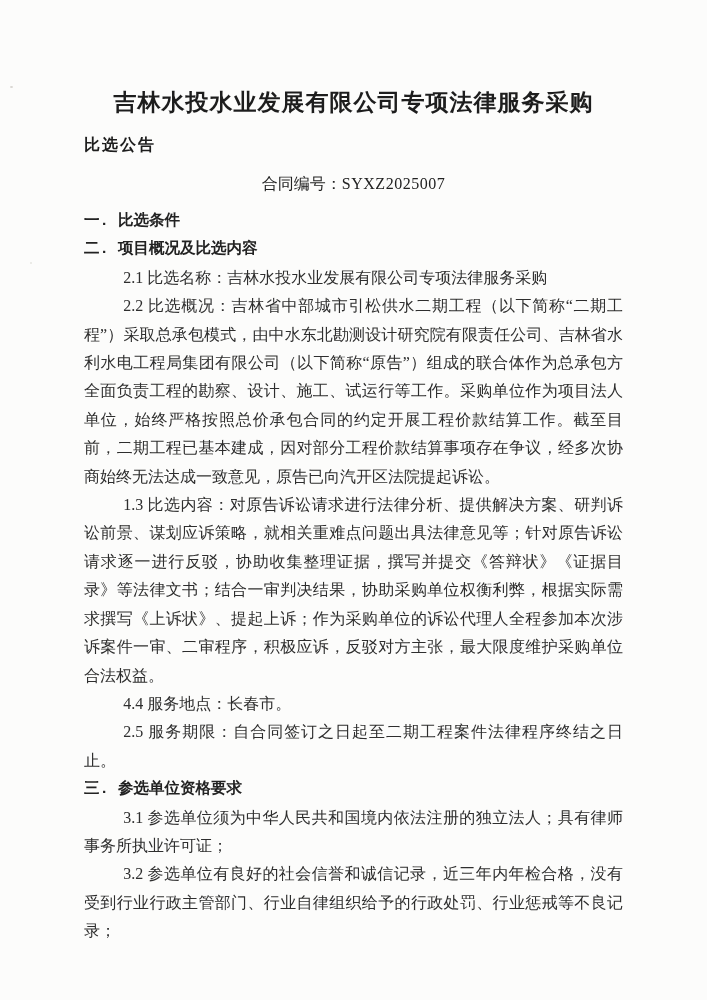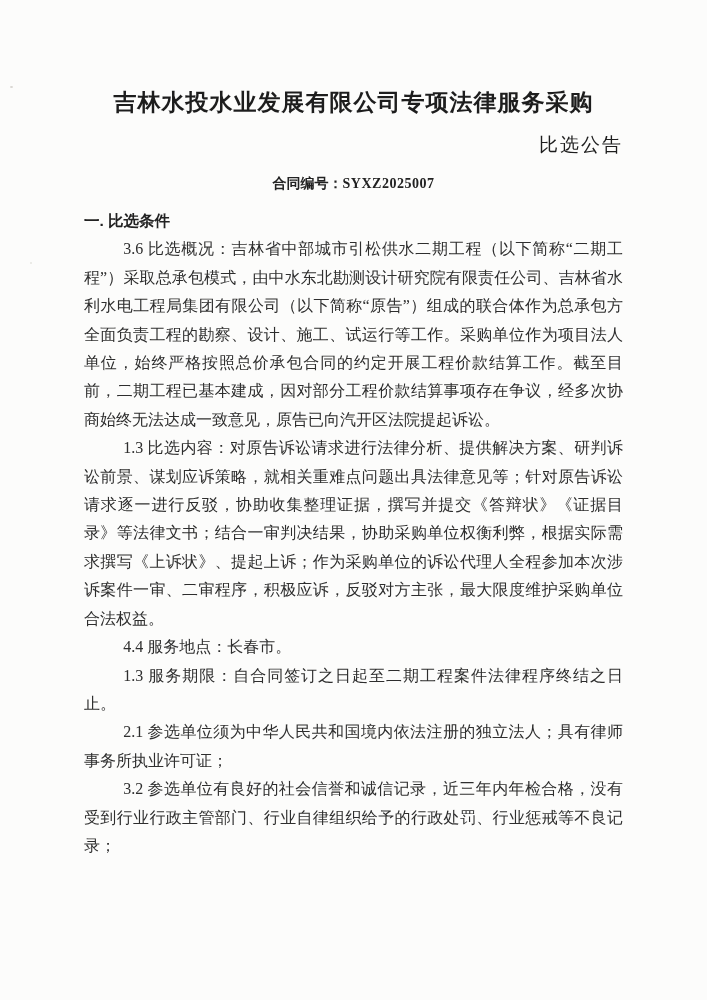--- a/index.html
+++ b/index.html
@@ -18,53 +18,53 @@
     margin: 0;
     font-size: 23px;
     line-height: 30px;
     font-weight: bold;
     text-align: center;
     letter-spacing: 1px;
     color: #1d1d1d;
   }
   .doc-subtitle {
     margin: 12px 0 0 0;
-    font-size: 19px;
+    font-size: 16px;
     line-height: 30px;
-    font-weight: normal;
-    text-align: right;
+    font-weight: bold;
+    text-align: left;
     letter-spacing: 2px;
     color: #1d1d1d;
   }
   .contract-line {
     margin: 13px 0 0 0;
     text-align: center;
-    font-size: 14px;
+    font-size: 16px;
     line-height: 21px;
-    font-weight: bold;
+    font-weight: normal;
     color: #222222;
   }
   .contract-line .label {
     font-family: "Liberation Sans", "DejaVu Sans", sans-serif;
   }
   .contract-line .num {
     font-family: "Liberation Serif", "DejaVu Serif", serif;
     letter-spacing: 0.5px;
   }
   .doc-body {
     margin-top: 13px;
     font-size: 16px;
     line-height: 28.4px;
     text-align: justify;
     text-justify: inter-ideograph;
     color: #2e2e2e;
   }
   .sec-heading {
     margin: 0;
-    font-family: Liberation Sans, sans-serif;
+    font-family: Liberation Mono, monospace;
     font-size: 15.5px;
     font-weight: bold;
     text-align: left;
     color: #222222;
   }
   .para {
     margin: 0;
     text-indent: 2.45em;
   }
   .speck {
@@ -84,21 +84,24 @@
   <span class="speck speck-2"></span>
 
   <h1 class="doc-title">吉林水投水业发展有限公司专项法律服务采购</h1>
   <h2 class="doc-subtitle">比选公告</h2>
 
   <p class="contract-line"><span class="label">合同编号：</span><span class="num">SYXZ2025007</span></p>
 
   <div class="doc-body">
     <p class="sec-heading">一. 比选条件</p>
 
-    <p class="para">3.6 比选概况：吉林省中部城市引松供水二期工程（以下简称“二期工程”）采取总承包模式，由中水东北勘测设计研究院有限责任公司、吉林省水利水电工程局集团有限公司（以下简称“原告”）组成的联合体作为总承包方全面负责工程的勘察、设计、施工、试运行等工作。采购单位作为项目法人单位，始终严格按照总价承包合同的约定开展工程价款结算工作。截至目前，二期工程已基本建成，因对部分工程价款结算事项存在争议，经多次协商始终无法达成一致意见，原告已向汽开区法院提起诉讼。</p>
+    <p class="sec-heading">二. 项目概况及比选内容</p>
+    <p class="para">2.1 比选名称：吉林水投水业发展有限公司专项法律服务采购</p>
+    <p class="para">2.2 比选概况：吉林省中部城市引松供水二期工程（以下简称“二期工程”）采取总承包模式，由中水东北勘测设计研究院有限责任公司、吉林省水利水电工程局集团有限公司（以下简称“原告”）组成的联合体作为总承包方全面负责工程的勘察、设计、施工、试运行等工作。采购单位作为项目法人单位，始终严格按照总价承包合同的约定开展工程价款结算工作。截至目前，二期工程已基本建成，因对部分工程价款结算事项存在争议，经多次协商始终无法达成一致意见，原告已向汽开区法院提起诉讼。</p>
     <p class="para">1.3 比选内容：对原告诉讼请求进行法律分析、提供解决方案、研判诉讼前景、谋划应诉策略，就相关重难点问题出具法律意见等；针对原告诉讼请求逐一进行反驳，协助收集整理证据，撰写并提交《答辩状》《证据目录》等法律文书；结合一审判决结果，协助采购单位权衡利弊，根据实际需求撰写《上诉状》、提起上诉；作为采购单位的诉讼代理人全程参加本次涉诉案件一审、二审程序，积极应诉，反驳对方主张，最大限度维护采购单位合法权益。</p>
     <p class="para">4.4 服务地点：长春市。</p>
-    <p class="para">1.3 服务期限：自合同签订之日起至二期工程案件法律程序终结之日止。</p>
+    <p class="para">2.5 服务期限：自合同签订之日起至二期工程案件法律程序终结之日止。</p>
 
-    <p class="para">2.1 参选单位须为中华人民共和国境内依法注册的独立法人；具有律师事务所执业许可证；</p>
+    <p class="sec-heading">三. 参选单位资格要求</p>
+    <p class="para">3.1 参选单位须为中华人民共和国境内依法注册的独立法人；具有律师事务所执业许可证；</p>
     <p class="para">3.2 参选单位有良好的社会信誉和诚信记录，近三年内年检合格，没有受到行业行政主管部门、行业自律组织给予的行政处罚、行业惩戒等不良记录；</p>
   </div>
 </main>
 
 </body></html>

